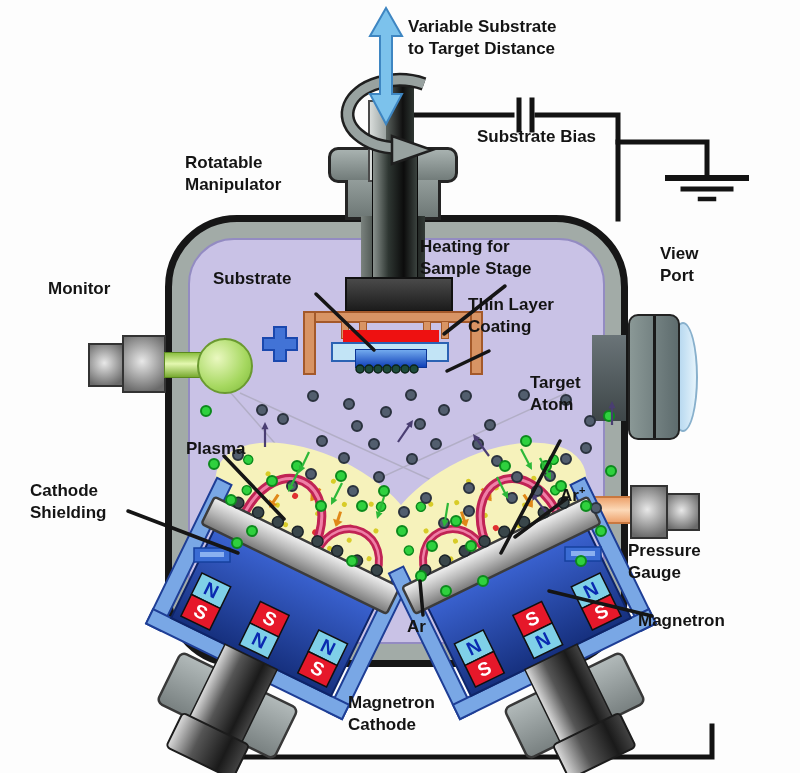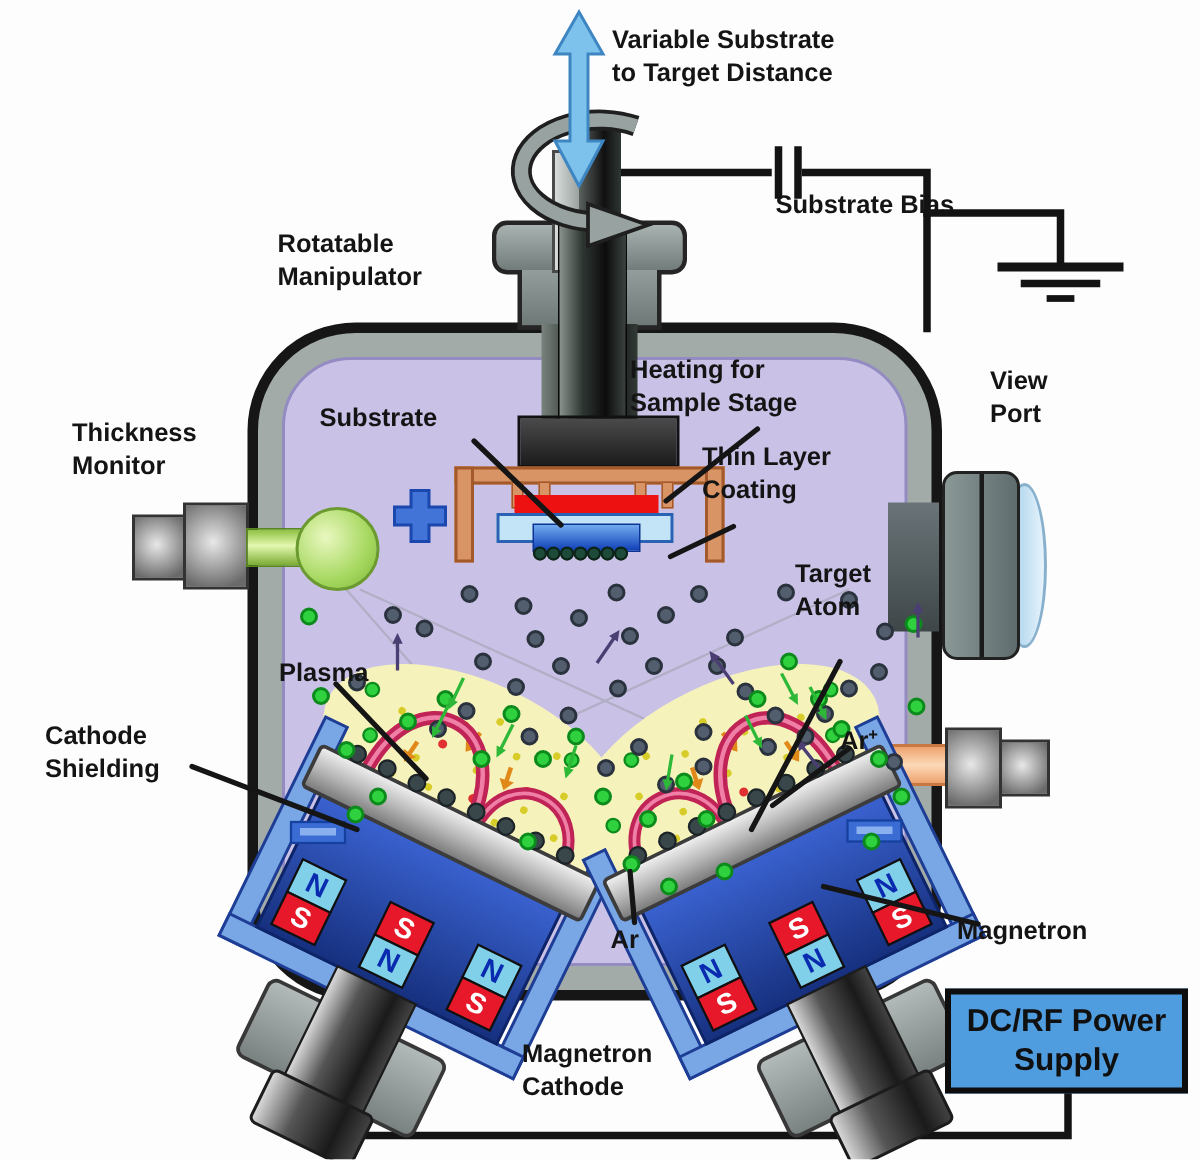--- a/index.html
+++ b/index.html
@@ -471,27 +471,26 @@
       <path d="M128,511 L238,553"></path>
       <path d="M423,615 L420,581"></path>
       <path d="M652,616 L549,591"></path>
     </g>
   </svg>
 
   <div class="lbl center" style="left:408px;top:16px;width:172px;">
     <div>Variable Substrate</div>
     <div>to Target Distance</div>
   </div>
-  <div class="lbl" style="left:477px;top:126px;margin-left:40px;">Substrate Bias</div>
+  <div class="lbl" style="left:477px;top:126px;">Substrate Bias</div>
   <div class="lbl center" style="left:185px;top:152px;width:155px;">
     <div>Rotatable</div>
     <div>Manipulator</div>
   </div>
   <div class="lbl center" style="left:48px;top:278px;width:125px;">
-    <div>Thickness</div>
     <div>Monitor</div>
   </div>
   <div class="lbl" style="left:213px;top:268px;">Substrate</div>
   <div class="lbl center" style="left:420px;top:236px;width:160px;">
     <div>Heating for</div>
     <div>Sample Stage</div>
   </div>
   <div class="lbl center" style="left:468px;top:294px;width:120px;">
     <div>Thin Layer</div>
     <div>Coating</div>
@@ -504,24 +503,24 @@
   <div class="lbl" style="left:530px;top:372px;">
     <div>Target</div>
     <div>Atom</div>
   </div>
   <div class="lbl" style="left:560px;top:483px;"><span>Ar</span><sup>+</sup></div>
   <div class="lbl center" style="left:30px;top:480px;width:118px;">
     <div>Cathode</div>
     <div>Shielding</div>
   </div>
   <div class="lbl" style="left:407px;top:616px;">Ar</div>
+  <div class="lbl center" style="left:628px;top:540px;width:108px;">
+    <div>Pressure</div>
+    <div>Gauge</div>
+  </div>
   <div class="lbl" style="left:638px;top:610px;">Magnetron</div>
   <div class="lbl center" style="left:348px;top:692px;width:140px;">
     <div>Magnetron</div>
     <div>Cathode</div>
   </div>
 
-  <div class="abs" id="power-box">
-    <div>DC/RF Power</div>
-    <div>Supply</div>
-  </div>
 
 </div>
 
 </body></html>

